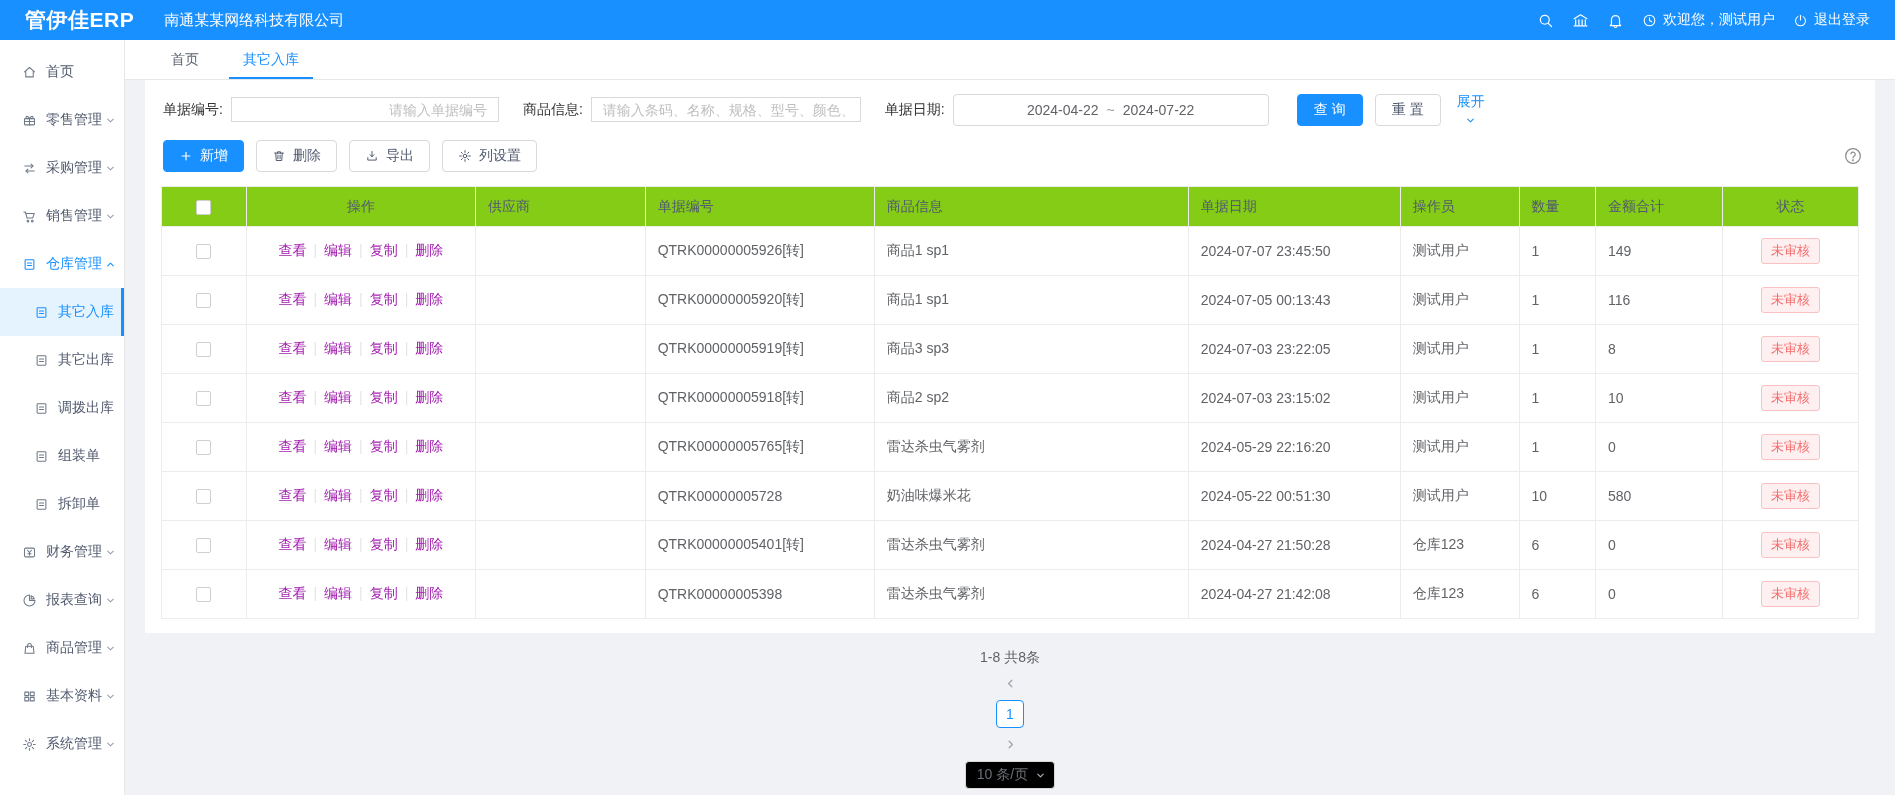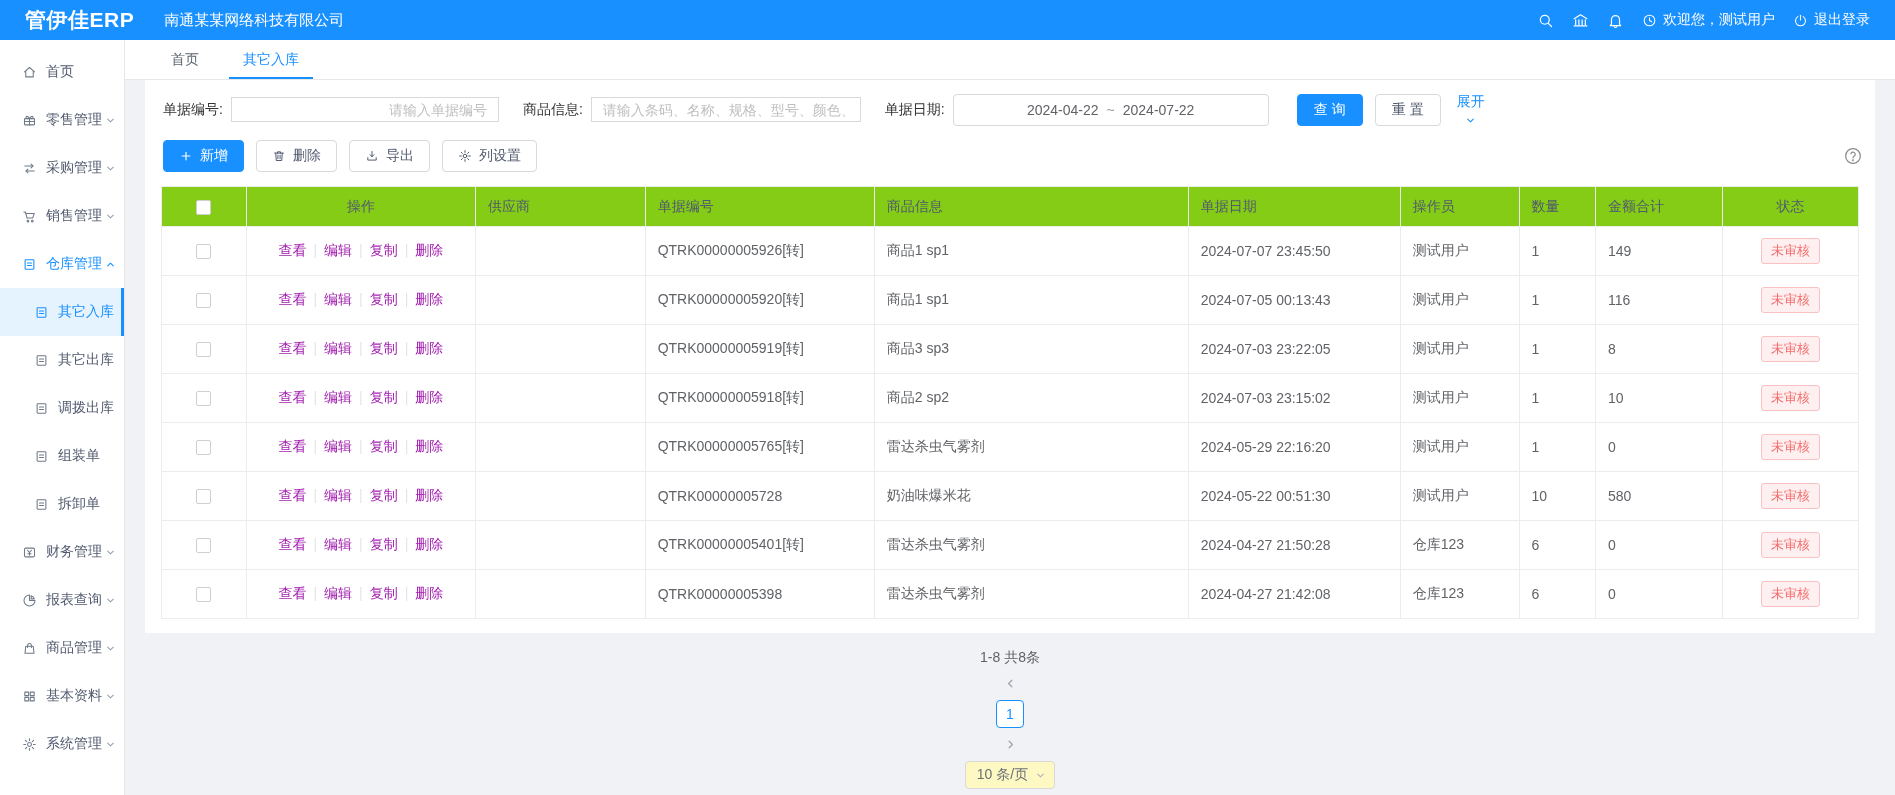--- a/index.html
+++ b/index.html
@@ -67,21 +67,21 @@
   .grid th.center, .grid td.center { text-align:center; }
   .grid a.op { color:#a21caf; text-decoration:none; cursor:pointer; }
   .grid .sep { color:#e2e6ea; margin:0 7px; }
   .checkbox { display:inline-block; width:15px; height:15px; border:1px solid #cfcfcf; border-radius:2px; background:#fff; vertical-align:middle; cursor:pointer; }
   .badge { display:inline-block; padding:3px 9px; font-size:13px; color:#f56c6c; background:#fef0f0; border:1px solid #f9c1c1; border-radius:3px; line-height:1.35; }
 
   
   .pagination { display:flex; align-items:center; justify-content:flex-end; gap:10px; padding:16px 4px 0; color:#606266;flex-direction:column; }
   .pg-arrow { color:#a0a6ad; font-size:13px; cursor:pointer; display:flex; }
   .pg-num { min-width:28px; height:28px; border:1px solid #1890ff; border-radius:4px; color:#1890ff; background:#fff; display:flex; align-items:center; justify-content:center; cursor:pointer; }
-  .pg-size { height:28px; border:1px solid #d9d9d9; border-radius:4px; background:#fef9c3; padding:0 8px 0 11px; display:flex; align-items:center; gap:7px; color:#6b7077; cursor:pointer; }
+  .pg-size { height:28px; border:1px solid #d9d9d9; border-radius:4px; background:#000000; padding:0 8px 0 11px; display:flex; align-items:center; gap:7px; color:#6b7077; cursor:pointer; }
   .pg-size .chev { font-size:11px; color:#b0b3b8; display:flex; }
 </style>
 </head>
 <body>
 
 <div class="app">
 
   <header class="topbar">
     <div class="logo">管伊佳ERP</div>
     <div class="company">南通某某网络科技有限公司</div>

